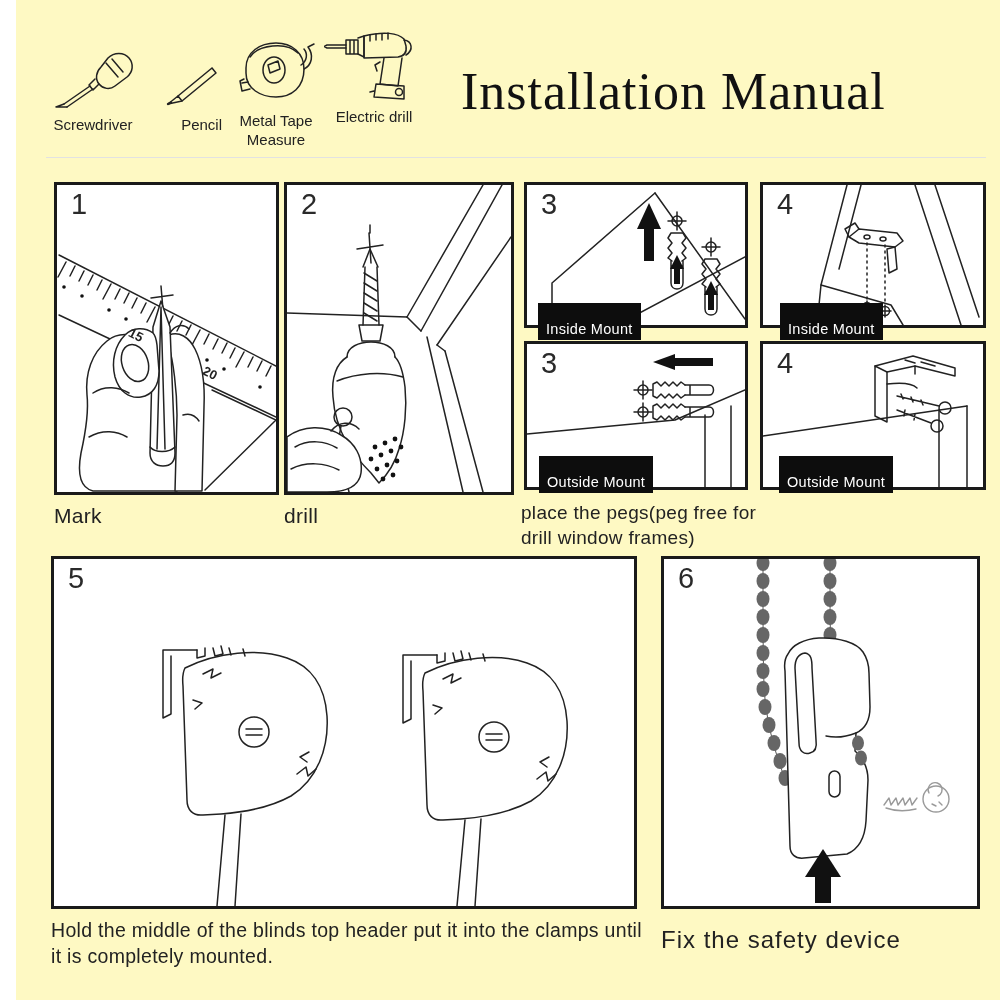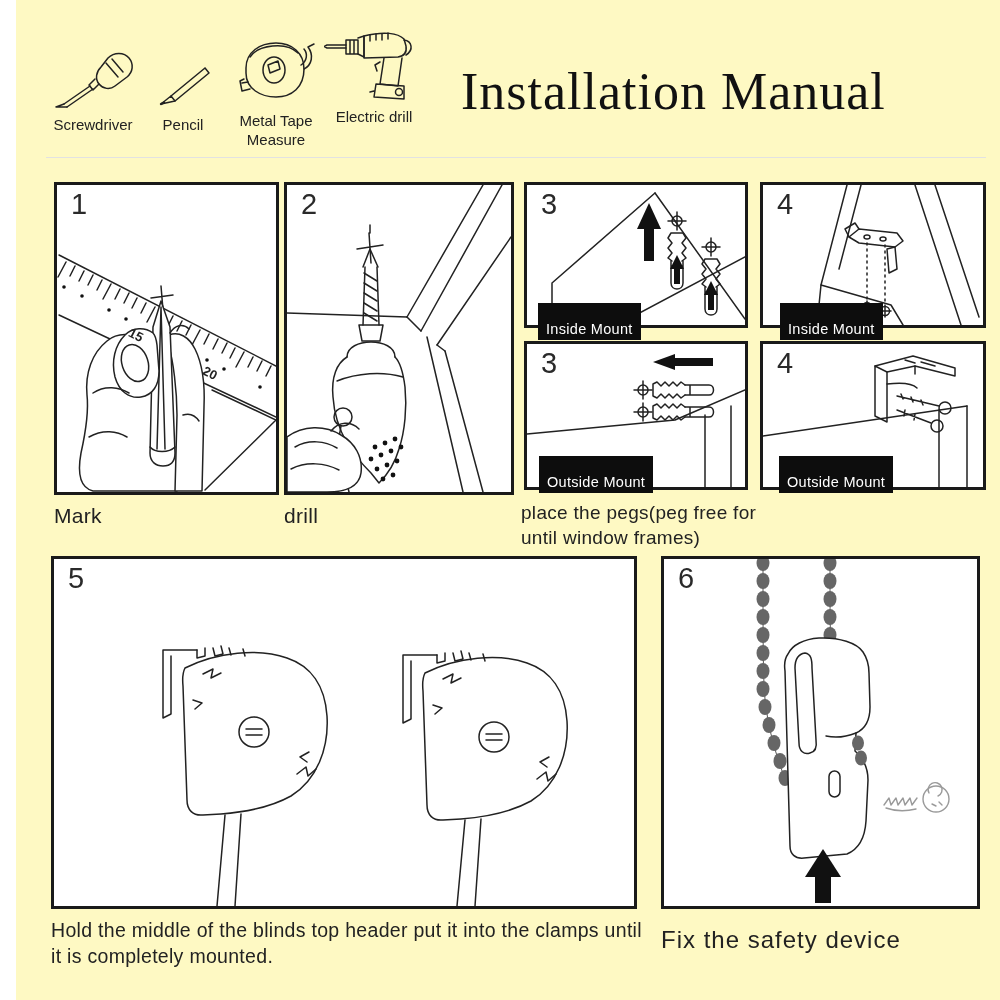--- a/index.html
+++ b/index.html
@@ -42,21 +42,21 @@
         <path d="M58,15 L70,29 M64,11 L75,24"></path>
         <path d="M51,36 L45,42 M47,31 L41,37 M45,42 L41,37"></path>
         <path d="M42,38 L16,56 M45,41 L19,59"></path>
         <path d="M16,56 L8,59 L19,59"></path>
       </g>
         </svg>
     </div>
     <div class="lb">Screwdriver</div>
   </div>
 
-  <div class="tool" style="left:128px;top:44px;width:78px;">
+  <div class="tool" style="left:128px;top:44px;width:78px;align-items:flex-end;">
     <div class="ic">
       <svg width="64" height="56" viewBox="0 0 64 56">
           <g class="ln">
         <path d="M54,12 L20,40 M58,17 L24,45 M54,12 L58,17"></path>
         <path d="M20,40 L10,48 L24,45 Z"></path>
         <path d="M10,48 L13,46.5" style="stroke-width:2.4"></path>
       </g>
         </svg>
     </div>
     <div class="lb">Pencil</div>
@@ -273,21 +273,21 @@
         <path d="M134,66 L168,79 M142,66 l-1,6 M152,70 l-1,6"></path>
         <circle cx="174" cy="82" r="6"></circle>
       </g>
     </svg>
     <span class="step-num">4</span>
   </section>
   <div class="badge" style="left:763px;top:456px;">Outside Mount</div>
 
   <div class="caption cap-big cap-center" style="left:38px;top:502px;width:225px;">Mark</div>
   <div class="caption cap-big cap-center" style="left:268px;top:502px;width:230px;">drill</div>
-  <div class="caption" style="left:505px;top:500px;width:245px;">place the pegs(peg free for until window frames)</div>
+  <div class="caption" style="left:505px;top:500px;width:245px;">place the pegs(peg free for drill window frames)</div>
 
   <section class="panel" style="left:35px;top:556px;width:586px;height:353px;">
     <svg viewBox="0 0 580 347">
       <g class="ln">
         <g transform="translate(105,75)">
           <path d="M4,16 h34 M4,16 V84 M12,22 V80 M4,84 L12,80"></path>
           <path d="M38,16 v8 l8,-2 v-8 M54,14 l2,8 8,-2 -2,-8 M70,14 l2,7 M84,15 l2,7"></path>
           <path d="M26,34 C58,18 100,14 128,24 C152,32 166,52 168,82 C170,114 158,146 132,162 C114,172 88,178 62,180 L44,181 C34,182 28,176 28,166 L24,52 C23,42 24,38 26,34 Z"></path>
           <circle cx="95" cy="98" r="15"></circle>
           <path d="M87,95 h16 M87,101 h16"></path>

